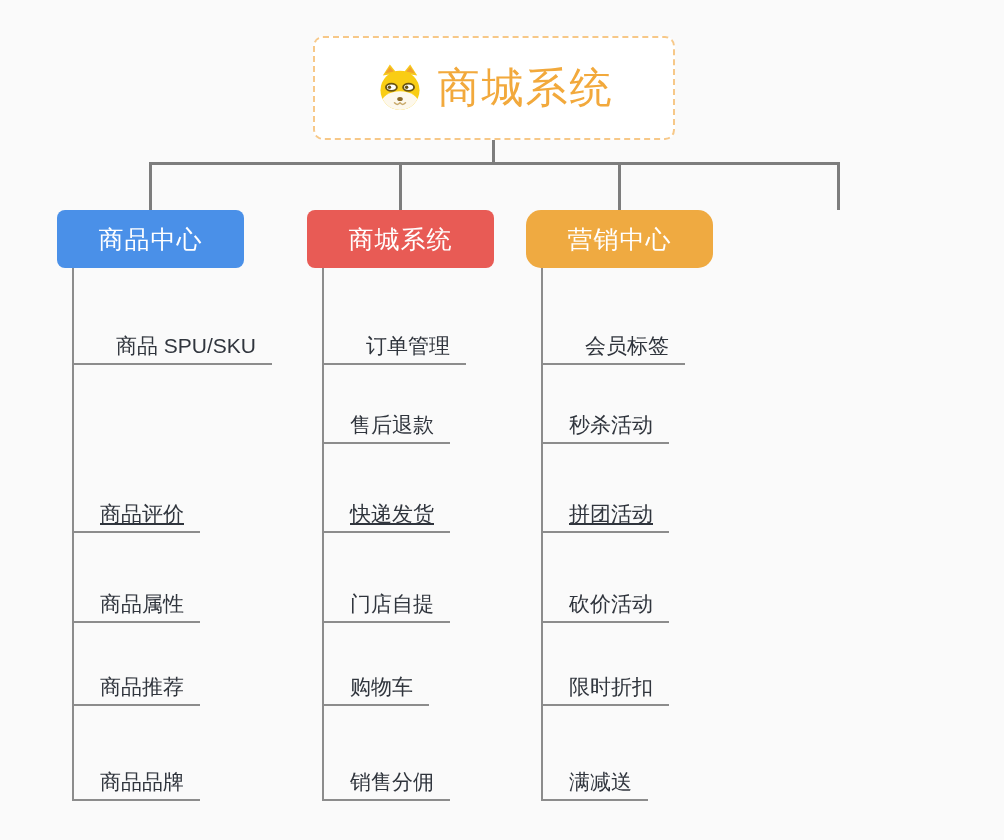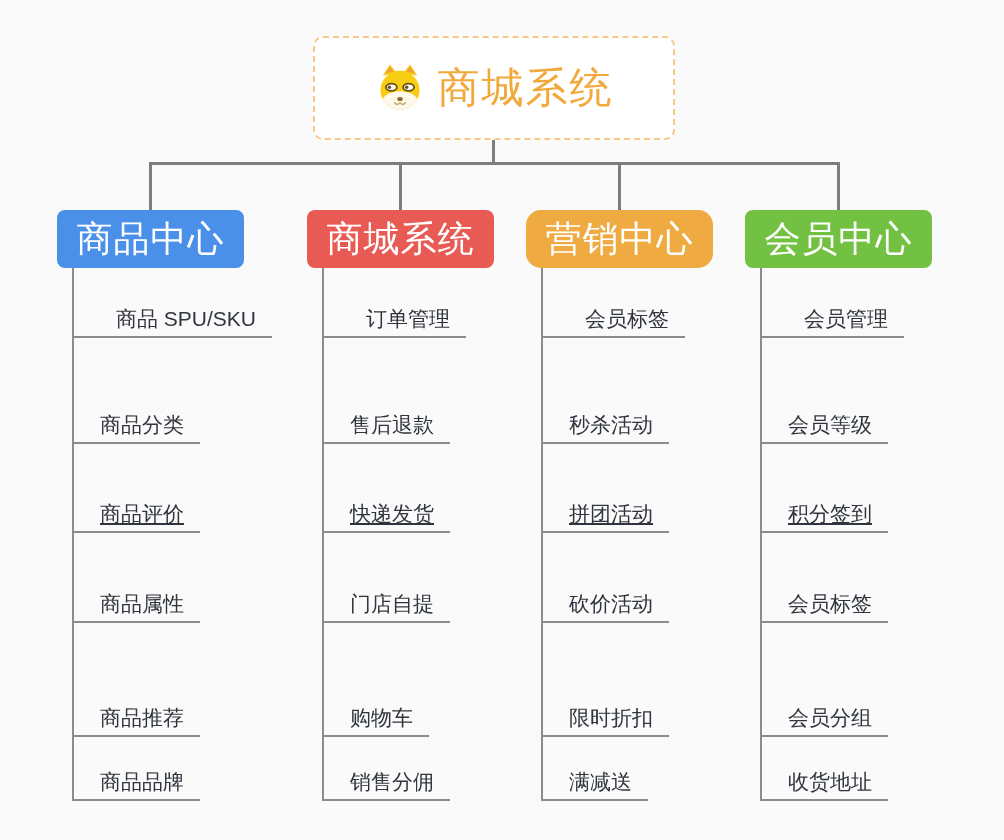--- a/index.html
+++ b/index.html
@@ -49,21 +49,21 @@
   .branch-col-2 { left: 307px; }
   .branch-col-3 { left: 526px; }
   .branch-col-4 { left: 745px; }
 
   .branch-box {
     position: absolute;
     left: 0; top: 0;
     width: 187px; height: 58px;
     border-radius: 8px;
     color: #ffffff;
-    font-size: 36px;
+    font-size: 25px;
     letter-spacing: 1px;
     display: flex;
     align-items: center;
     justify-content: center;
     white-space: nowrap;
   }
 
   .col-line {
     position: absolute;
     left: 15px; top: 58px;
@@ -77,25 +77,25 @@
     height: 36px;
     width: max-content;
     padding: 0 16px 3px 28px;
     border-bottom: 2px solid #8c8c8c;
     display: flex;
     align-items: flex-end;
     font-size: 21px;
     color: #30353d;
     white-space: nowrap;
   }
-  .row-1 { top: 92px; padding-left: 44px; }
+  .row-1 { top: 119px; padding-left: 44px; }
   .row-2 { top: 198px; }
   .row-3 { top: 287px; text-decoration: underline; }
   .row-4 { top: 377px; }
-  .row-5 { top: 491px; }
+  .row-5 { top: 460px; }
   .row-6 { top: 555px; }
 </style>
 </head>
 <body>
 
 <div class="canvas">
 
   <div class="conn conn-root-stem"></div>
   <div class="conn conn-hbar"></div>
   <div class="conn conn-drop conn-drop-1"></div>
@@ -125,21 +125,20 @@
       <ellipse cx="32" cy="46" rx="3.6" ry="2.6" fill="#8a6a2a"></ellipse>
       <path d="M25 51 Q28.5 55 32 51 Q35.5 55 39 51" fill="none" stroke="#c9a96a" stroke-width="2" stroke-linecap="round"></path>
     </svg>
     <span class="root-title" style="color: rgb(242, 169, 60);">商城系统</span>
   </div>
 
   <div class="branch-col branch-col-1">
     <div class="branch-box" style="background: rgb(74, 144, 232);">商品中心</div>
     <div class="col-line"></div>
     <div class="child-topic row-1">商品 SPU/SKU</div>
-    <div class="child-topic row-2">商品分类</div>
     <div class="child-topic row-3">商品评价</div>
     <div class="child-topic row-4">商品属性</div>
     <div class="child-topic row-5">商品推荐</div>
     <div class="child-topic row-6">商品品牌</div>
   </div>
 
   <div class="branch-col branch-col-2">
     <div class="branch-box" style="background: rgb(232, 91, 85);">商城系统</div>
     <div class="col-line"></div>
     <div class="child-topic row-1">订单管理</div>
@@ -154,24 +153,14 @@
     <div class="branch-box" style="background: rgb(239, 170, 65); border-radius: 15px;">营销中心</div>
     <div class="col-line"></div>
     <div class="child-topic row-1">会员标签</div>
     <div class="child-topic row-2">秒杀活动</div>
     <div class="child-topic row-3">拼团活动</div>
     <div class="child-topic row-4">砍价活动</div>
     <div class="child-topic row-5">限时折扣</div>
     <div class="child-topic row-6">满减送</div>
   </div>
 
-  <div class="branch-col branch-col-4">
-    <div class="branch-box" style="background: rgb(114, 193, 67);">会员中心</div>
-    <div class="col-line"></div>
-    <div class="child-topic row-1">会员管理</div>
-    <div class="child-topic row-2">会员等级</div>
-    <div class="child-topic row-3">积分签到</div>
-    <div class="child-topic row-4">会员标签</div>
-    <div class="child-topic row-5">会员分组</div>
-    <div class="child-topic row-6">收货地址</div>
-  </div>
 
 </div>
 
 </body></html>

